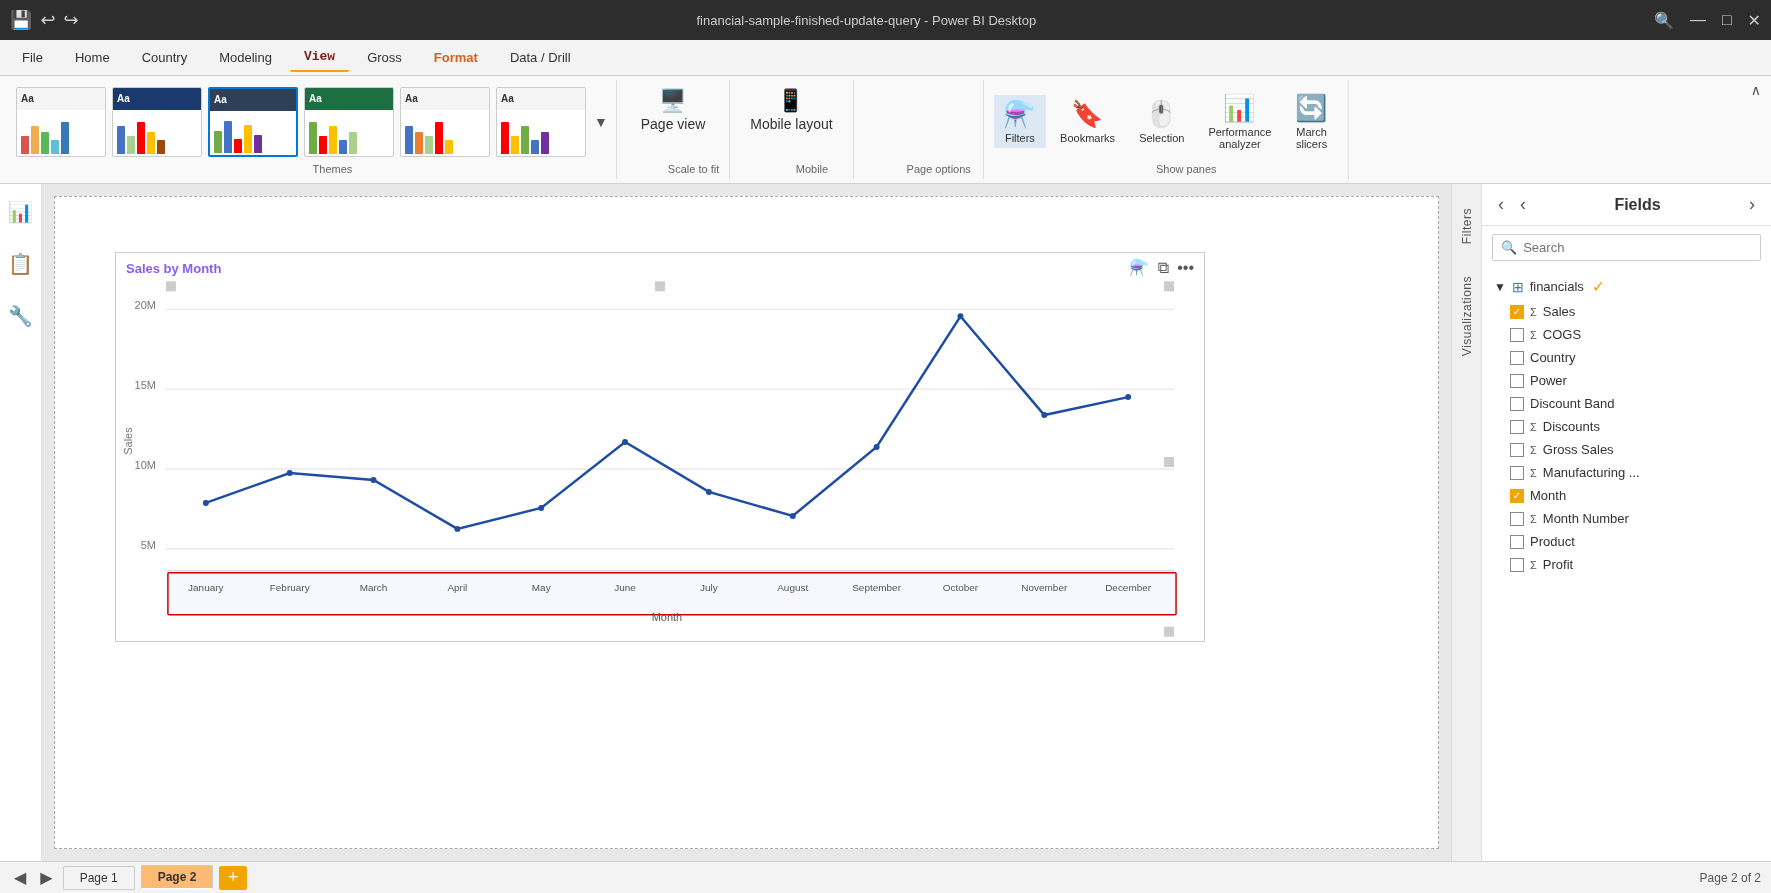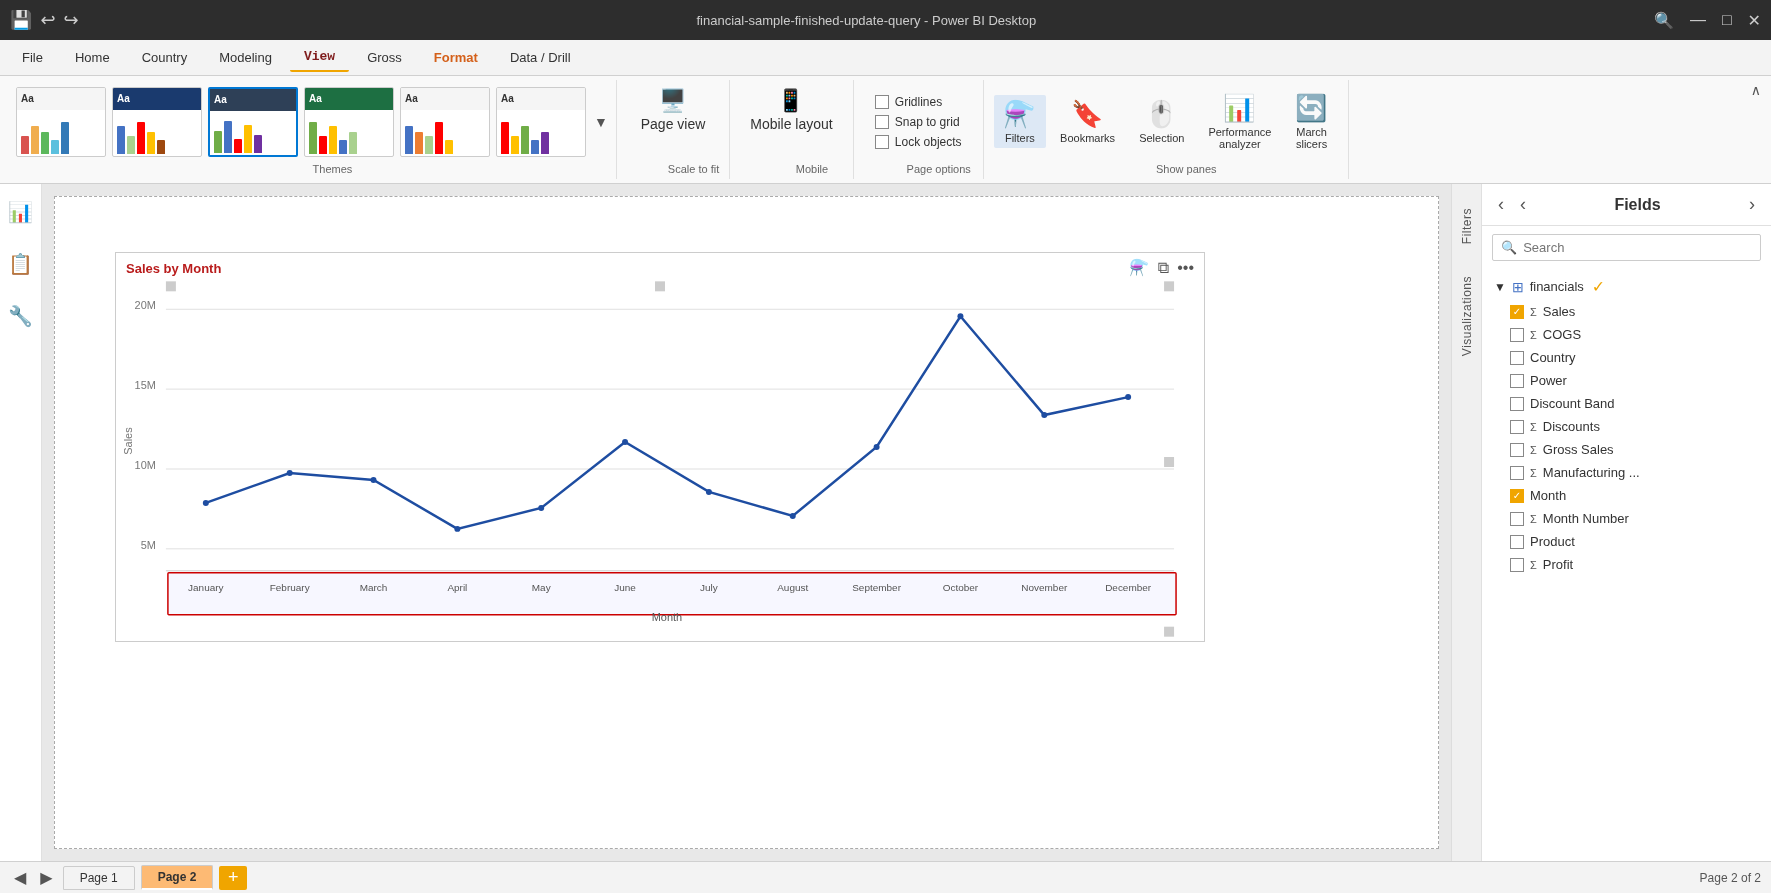--- a/index.html
+++ b/index.html
@@ -206,21 +206,21 @@
       left: 60px;
       width: 1090px;
       height: 390px;
       background: #fff;
       border: 1px solid #ccc;
     }
     .chart-title {
       font-size: 13px;
       font-weight: 600;
       padding: 8px 10px 0;
-      color: #b91c1c;
+      color: #8b5cf6;
     }
     .chart-toolbar {
       position: absolute;
       top: 5px;
       right: 10px;
       display: flex;
       gap: 8px;
       align-items: center;
     }
     .chart-toolbar-icon {
@@ -497,36 +497,20 @@
       <div class="big-btn">
         <div class="ribbon-btn-icon">📱</div>
         <div class="ribbon-btn-label">Mobile
 layout</div>
       </div>
     </div>
     <div class="ribbon-section-label">Mobile</div>
   </div>
 
   <div class="ribbon-section" style="min-width:130px;">
-    <div class="ribbon-section-content">
-      <div class="checkbox-group">
-        <label class="checkbox-row">
-          <span class="checkbox-box"></span>
-          <span>Gridlines</span>
-        </label>
-        <label class="checkbox-row">
-          <span class="checkbox-box"></span>
-          <span>Snap to grid</span>
-        </label>
-        <label class="checkbox-row">
-          <span class="checkbox-box"></span>
-          <span>Lock objects</span>
-        </label>
-      </div>
-    </div>
     <div class="ribbon-section-label">Page options</div>
   </div>
 
   <div class="ribbon-section" style="min-width:330px;">
     <div class="ribbon-section-content" style="gap:4px;">
       <div class="big-btn active">
         <div style="font-size:26px;color:#555;">⚗️</div>
         <div class="big-btn-label">Filters</div>
       </div>
       <div class="big-btn">

